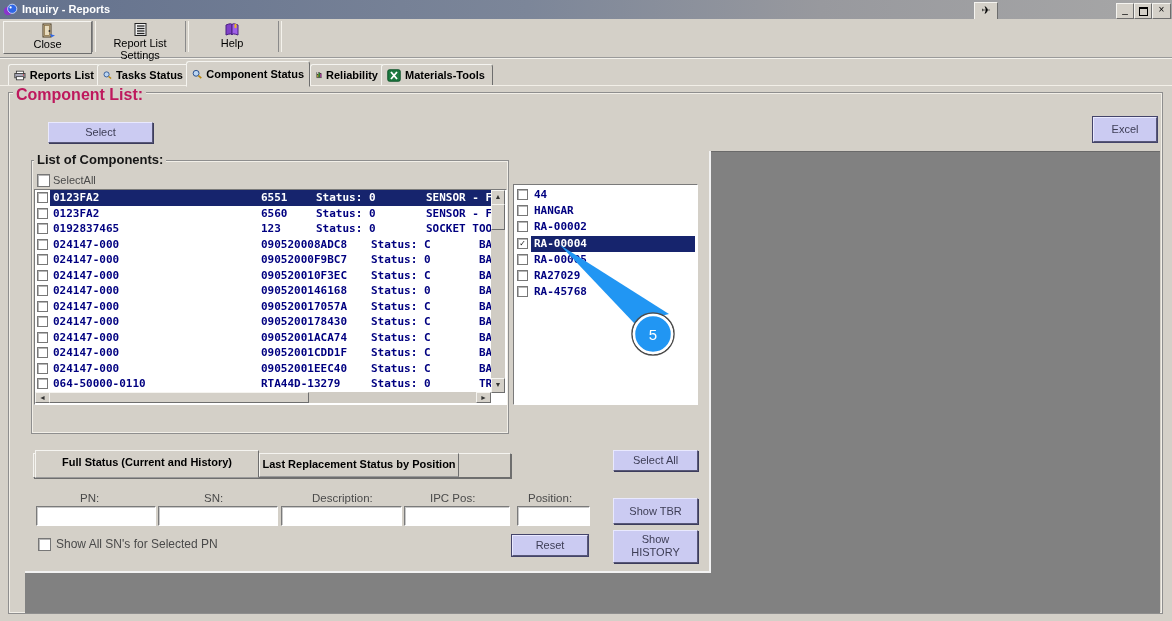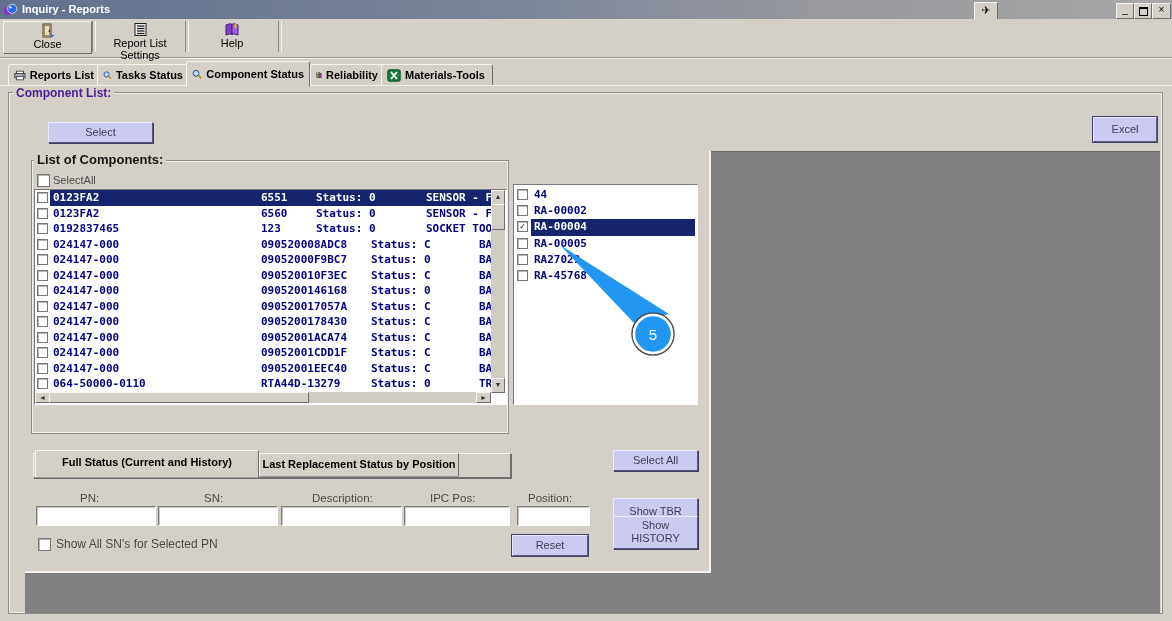--- a/index.html
+++ b/index.html
@@ -163,21 +163,21 @@
   <div class="abs tab" style="left:381px;width:100px;">
     <svg width="14" height="13" viewBox="0 0 14 13">
       <rect x="0.8" y="0.8" width="12.4" height="11.4" rx="1.5" fill="#1d7a40" stroke="#0c5228"></rect>
       <path d="M4 3 L10 10 M10 3 L4 10" stroke="#fff" stroke-width="1.8"></path>
     </svg>
     <span>Materials-Tools</span>
   </div>
   <div id="tabline" class="abs"></div>
 
   <div class="abs gbox" style="left:8px;top:92px;width:1153px;height:520px;"></div>
-  <span class="abs gb-label" style="left:13px;top:86px;color:#4c1d95;font-size:12px;">Component List:</span>
+  <span class="abs gb-label" style="left:13px;top:86px;color:#be185d;font-size:16px;">Component List:</span>
 
   <div class="abs lavbtn" style="left:48px;top:122px;width:103px;height:19px;line-height:19px;">
     <span>Select</span>
   </div>
   <div class="abs lavbtn" style="left:1093px;top:117px;width:62px;height:23px;line-height:23px;box-shadow:0 0 0 1px #44446a;">
     <span>Excel</span>
   </div>
 
   <div class="abs" style="left:25px;top:151px;width:1135px;height:461px;background:#818181;border-top:1px solid #6a6a6a;"></div>
   <div class="abs" style="left:25px;top:151px;width:684px;height:420px;background:#d4d0c8;border-right:2px solid #f2f2f2;border-bottom:2px solid #f2f2f2;"></div>
@@ -303,20 +303,24 @@
       </div>
     </div>
   </div>
 
 
   <div class="abs sunk" style="left:513px;top:184px;width:183px;height:219px;overflow:hidden;">
     <div id="location-rows" style="position:absolute;left:0;top:2px;width:181px;">
         <div class="lrow">
           <span class="cbx"></span>
           <span class="ltext">44</span>
+        </div>
+        <div class="lrow">
+          <span class="cbx"></span>
+          <span class="ltext">HANGAR</span>
         </div>
         <div class="lrow">
           <span class="cbx"></span>
           <span class="ltext">RA-00002</span>
         </div>
         <div class="lrow sel">
           <span class="cbx">✓</span>
           <span class="ltext">RA-00004</span>
         </div>
         <div class="lrow">
@@ -367,18 +371,18 @@
   <div class="abs lavbtn" style="left:512px;top:535px;width:74px;height:19px;line-height:19px;box-shadow:0 0 0 1px #44446a;text-align:center;">
     <span>Reset</span>
   </div>
 
   <div class="abs lavbtn" style="left:613px;top:450px;width:83px;height:19px;line-height:19px;">
     <span>Select All</span>
   </div>
   <div class="abs lavbtn" style="left:613px;top:498px;width:83px;height:24px;line-height:24px;">
     <span>Show TBR</span>
   </div>
-  <div class="abs lavbtn" style="left:613px;top:516px;width:83px;height:29px;line-height:13px;padding-top:2px;">
+  <div class="abs lavbtn" style="left:613px;top:530px;width:83px;height:29px;line-height:13px;padding-top:2px;">
     <span>Show</span><br>
     <span>HISTORY</span>
   </div>
 
 </div>
 
 </body></html>

